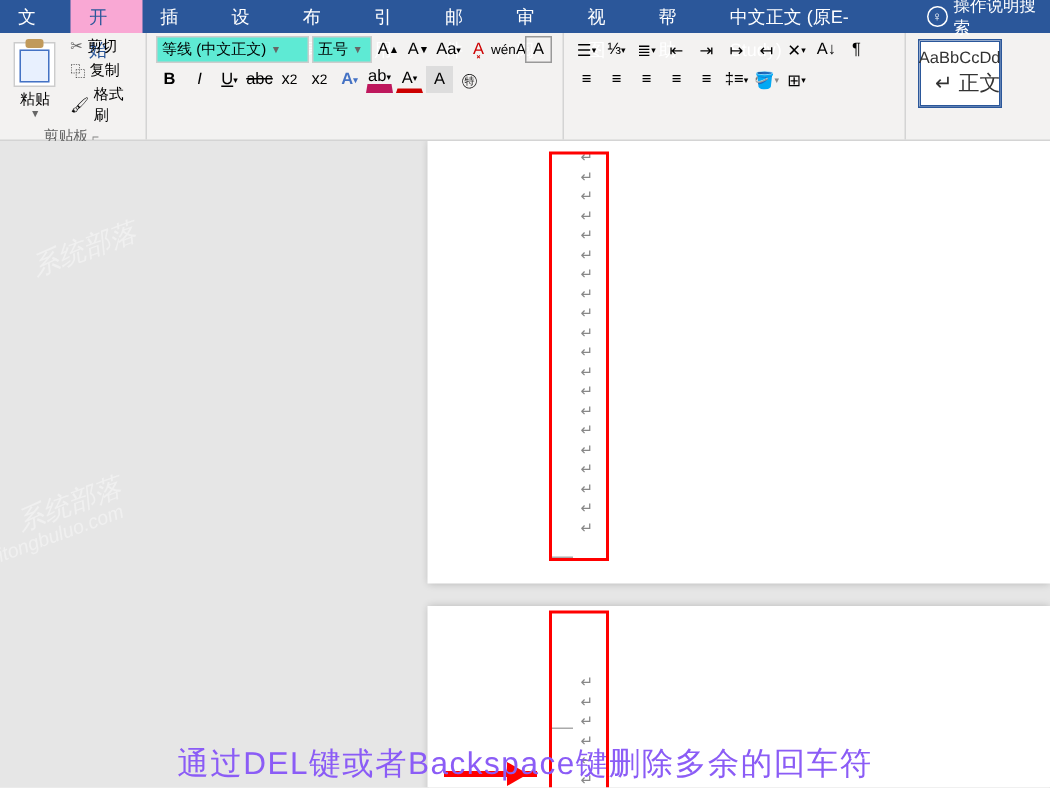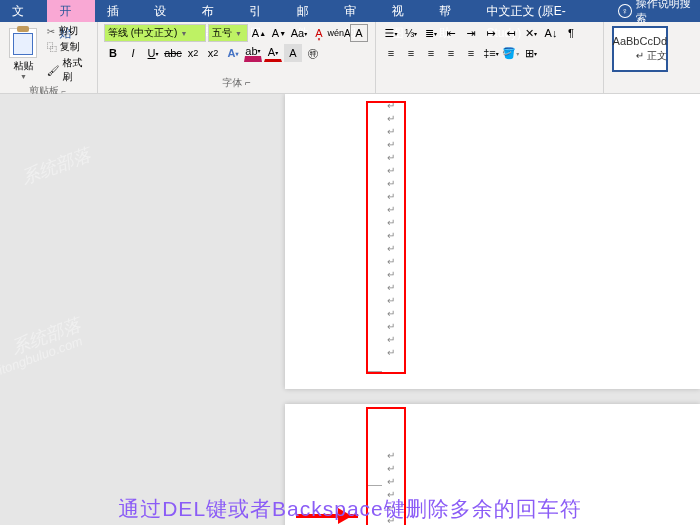--- a/index.html
+++ b/index.html
@@ -17,32 +17,32 @@
 .paste-btn{display:flex;flex-direction:column;align-items:center;width:36px;cursor:pointer}
 .paste-icon{width:28px;height:30px;background:#fff;border:1px solid #ccc;position:relative}
 .paste-icon::before{content:"";position:absolute;top:-3px;left:7px;width:12px;height:6px;background:#c19a5b;border-radius:2px}
 .paste-icon::after{content:"";position:absolute;top:4px;left:3px;width:18px;height:20px;background:#e8f0fe;border:1px solid #4472c4}
 .paste-lbl{font-size:10px;margin-top:1px}
 .paste-ar{font-size:7px;color:#666}
 .clip-btns{display:flex;flex-direction:column;gap:2px;font-size:10px}
 .clip-btns div{display:flex;align-items:center;gap:3px;cursor:pointer}
 .scis{color:#666}
 .font-row{display:flex;gap:2px;align-items:center}
-.sel{background:#bef264;border:1px solid #ccc;padding:1px 3px;font-size:10px;display:flex;align-items:center;gap:3px;height:18px}
+.sel{background:#5eead4;border:1px solid #ccc;padding:1px 3px;font-size:10px;display:flex;align-items:center;gap:3px;height:18px}
 .sel .ar{font-size:7px;color:#666}
 .ibtn{width:18px;height:18px;border:1px solid transparent;display:flex;align-items:center;justify-content:center;font-size:11px;cursor:pointer;background:transparent}
 .ibtn.box{border:1px solid #999}
 .font-grp{display:flex;flex-direction:column;gap:2px;width:270px}
 .para-grp{display:flex;flex-direction:column;gap:2px}
 .para-row{display:flex;gap:2px;align-items:center}
 .styles{display:flex;gap:2px;padding:2px}
 .style-box{width:56px;height:46px;border:1px solid #ccc;display:flex;flex-direction:column;align-items:flex-end;justify-content:center;font-size:10px;background:#fff;cursor:pointer}
 .style-box.sel2{border:1px solid #2b579a;box-shadow:inset 0 0 0 1px #2b579a}
 .style-prev{font-size:11px;color:#333}
-.style-nm{font-size:10px;color:#333;margin-top:2px}
+.style-nm{font-size:14px;color:#333;margin-top:2px}
 .doc-area{position:absolute;top:94px;left:0;right:0;bottom:0;background:#e6e6e6;overflow:hidden}
 .page{position:absolute;left:285px;width:415px;background:#fff;box-shadow:0 0 5px rgba(0,0,0,.2)}
 .page1{top:0;height:295px}
 .page2{top:310px;height:200px}
 .para-mark{font-size:10px;color:#888;line-height:13px;text-align:left;padding-left:102px}
 .redbox{position:absolute;border:2px solid red}
 .box1{left:366px;top:7px;width:40px;height:273px}
 .box2{left:366px;top:313px;width:40px;height:178px}
 .arrow{position:absolute;left:296px;top:420px;width:62px;height:4px;background:red}
 .arrow::after{content:"";position:absolute;right:-2px;top:-6px;border:8px solid transparent;border-left:14px solid red}
@@ -133,21 +133,20 @@
           </div>
         <div class="ibtn">x<sub>2</sub></div>
         <div class="ibtn">x<sup>2</sup></div>
         <div class="ibtn" style="color:#4472c4;font-weight:bold">A<span style="font-size:6px">▾</span></div>
         <div class="ibtn" style="border-bottom:6px solid #be185d">ab<span style="font-size:6px">▾</span></div>
         <div class="ibtn" style="border-bottom:3px solid #c00">A<span style="font-size:6px">▾</span></div>
         <div class="ibtn" style="background:#ddd">A</div>
         <div class="ibtn">㊕</div>
       </div>
     </div>
-    <div class="group-label"><span>字体</span> ⌐</div>
   </div>
 
   <div class="group" style="width:228px">
     <div class="para-grp">
       <div class="para-row">
         <div class="ibtn">☰<span style="font-size:6px">▾</span></div>
         <div class="ibtn">⅓<span style="font-size:6px">▾</span></div>
         <div class="ibtn">≣<span style="font-size:6px">▾</span></div>
         <div class="ibtn">⇤</div>
         <div class="ibtn">⇥</div>

